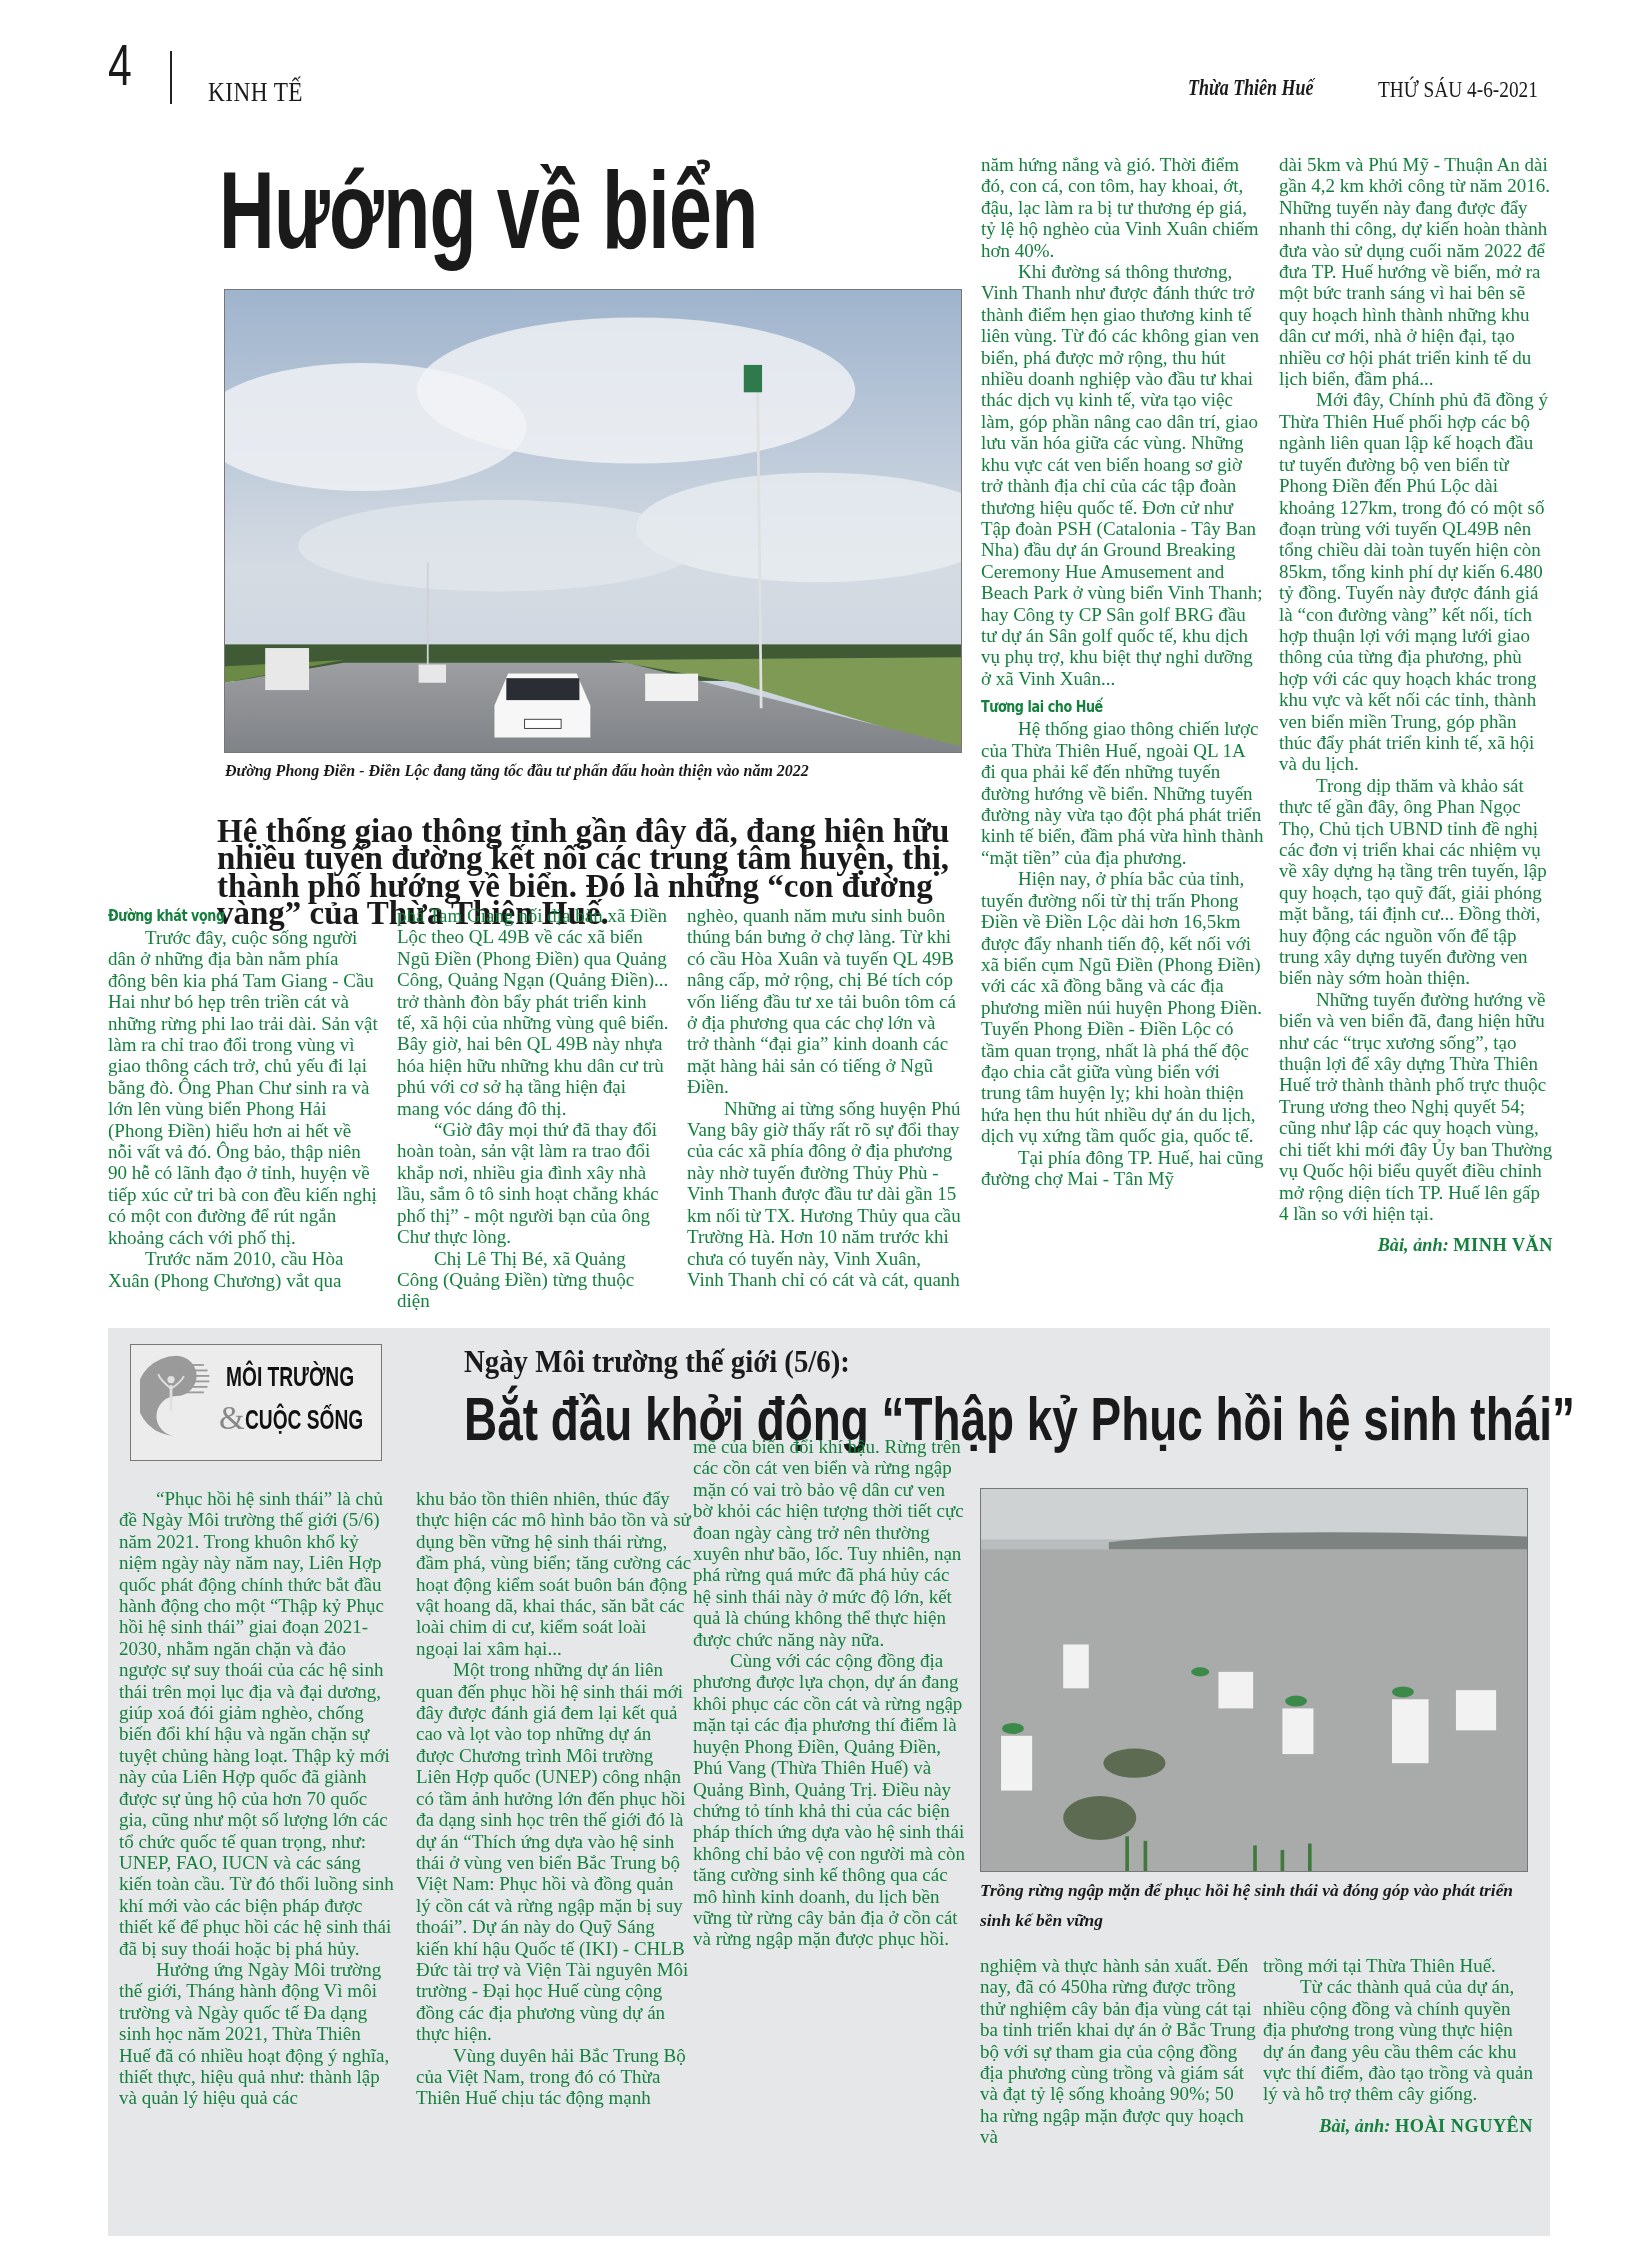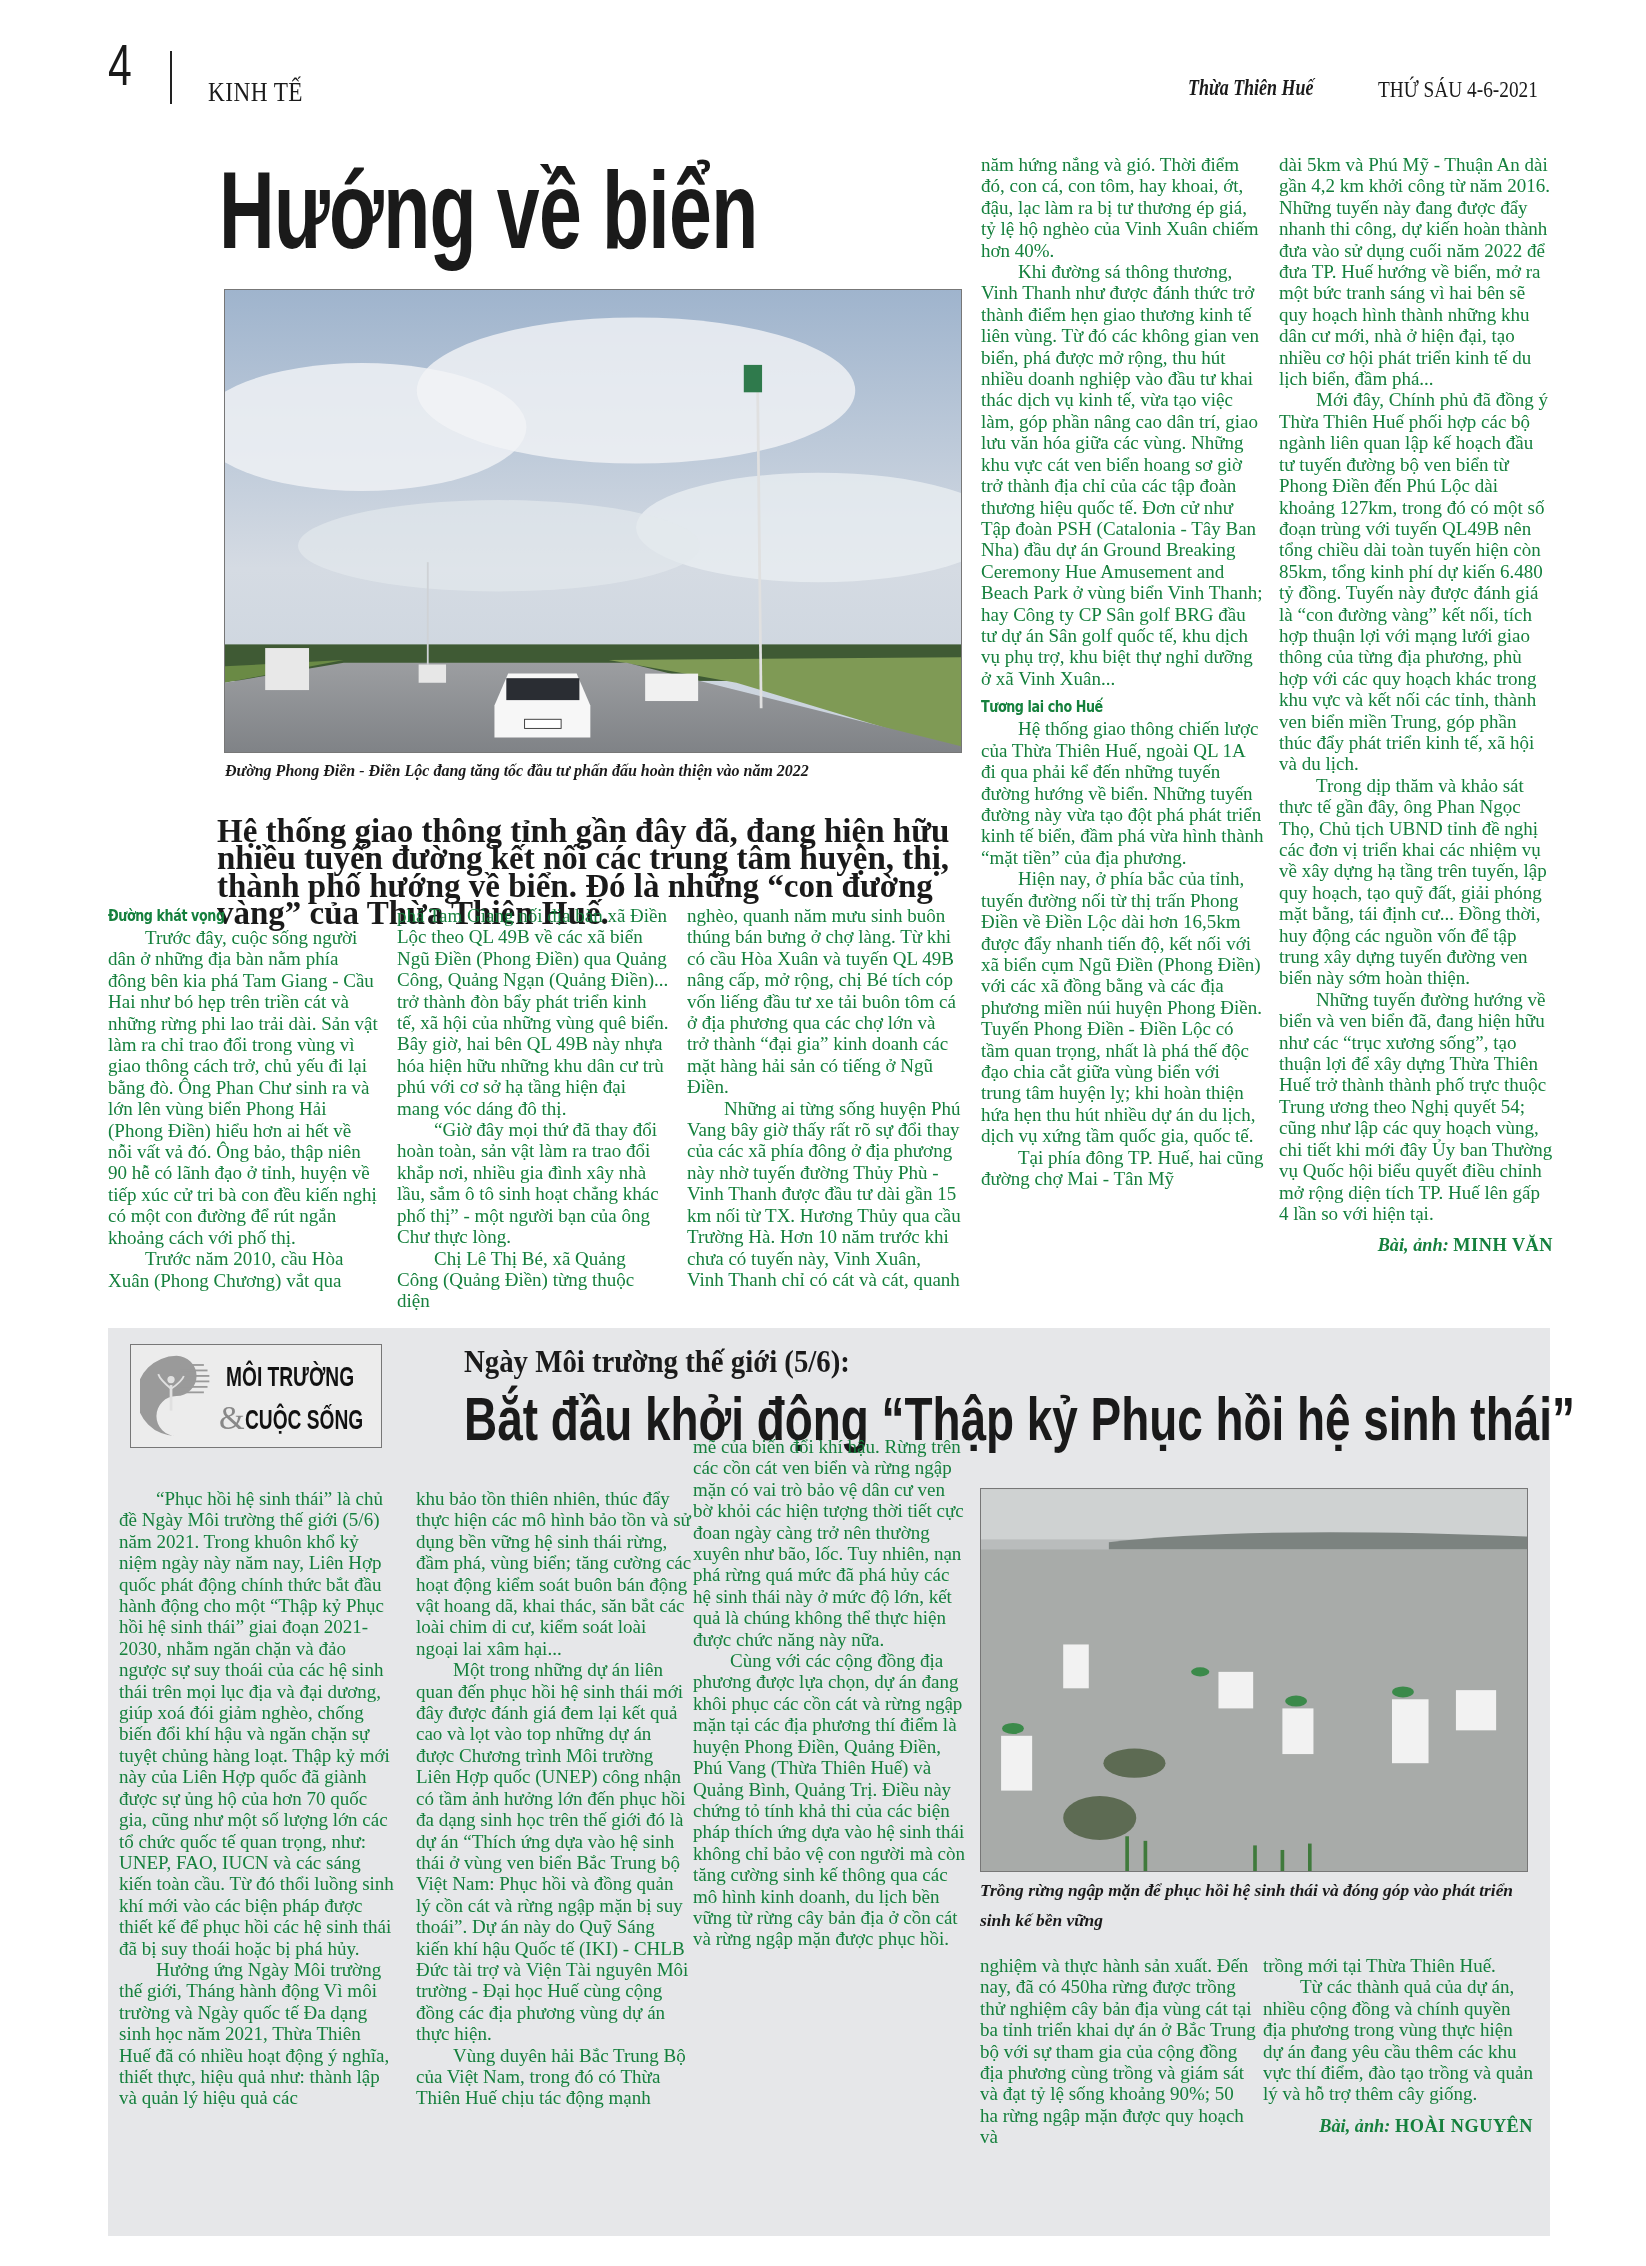--- a/index.html
+++ b/index.html
@@ -20,21 +20,21 @@
   .date { left: 1378px; top: 77px; font-size: 23px; transform: scaleX(0.84); transform-origin: left; white-space: nowrap; }
 
   .headline { left: 219px; top: 146px; font-family: "Liberation Sans", sans-serif; font-weight: bold; font-size: 110px; line-height: 128px; white-space: nowrap; transform: scaleX(0.70); transform-origin: left; letter-spacing: -0.9px; }
 
   .photo1 { left: 224px; top: 289px; width: 738px; height: 464px; border: 0.9px solid #777; overflow: hidden; }
   .caption1 { left: 225px; top: 760px; font-size: 17.4px; font-style: italic; font-weight: bold; white-space: nowrap; transform: scaleX(0.92); transform-origin: left; }
   .sapo { left: 217px; top: 818px; width: 758px; font-size: 33px; line-height: 27.4px; font-weight: bold; }
 
   
   .box { left: 108px; top: 1328px; width: 1442px; height: 908px; background: #e6e7e9; }
-  .logo-box { left: 130px; top: 1344px; width: 252px; height: 104px; border: 1.4px solid #777; background: #ececec; }
+  .logo-box { left: 130px; top: 1344px; width: 252px; height: 117px; border: 1.4px solid #777; background: #ececec; }
   .logo-mark { left: 9.1px; top: 7.3px; width: 73px; height: 88px; }
   .logo-t1 { left: 95px; top: 16.4px; font-family: "Liberation Sans", sans-serif; font-weight: bold; font-size: 27.4px; transform: scaleX(0.7); transform-origin: left; white-space: nowrap; color: #111; }
   .logo-t2 { left: 88px; top: 55px; white-space: nowrap; }
   .logo-amp { font-family: "Liberation Serif", serif; font-size: 33px; color: #888; }
   .logo-t2b { font-family: "Liberation Sans", sans-serif; font-weight: bold; font-size: 27.4px; display: inline-block; transform: scaleX(0.7); transform-origin: left; color: #111; }
   .kicker { left: 464px; top: 1343px; font-size: 32px; font-weight: bold; white-space: nowrap; transform: scaleX(0.9); transform-origin: left; }
   .headline2 { left: 464px; top: 1382px; font-family: "Liberation Sans", sans-serif; font-weight: bold; font-size: 62px; line-height: 73px; white-space: nowrap; transform: scaleX(0.74); transform-origin: left; }
 
   .photo2 { left: 980px; top: 1488px; width: 548px; height: 384px; border: 0.9px solid #777; overflow: hidden; }
   .caption2 { left: 980px; top: 1875px; width: 557px; font-size: 17.4px; line-height: 30px; font-style: italic; font-weight: bold; }

